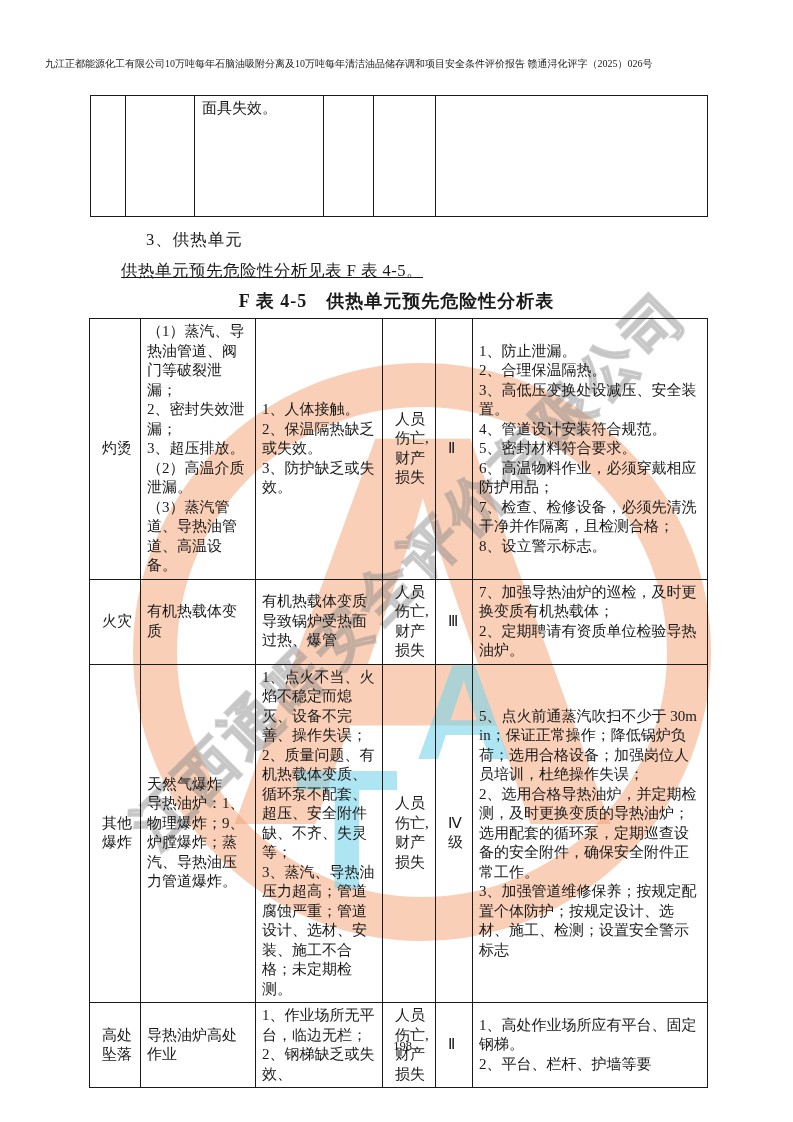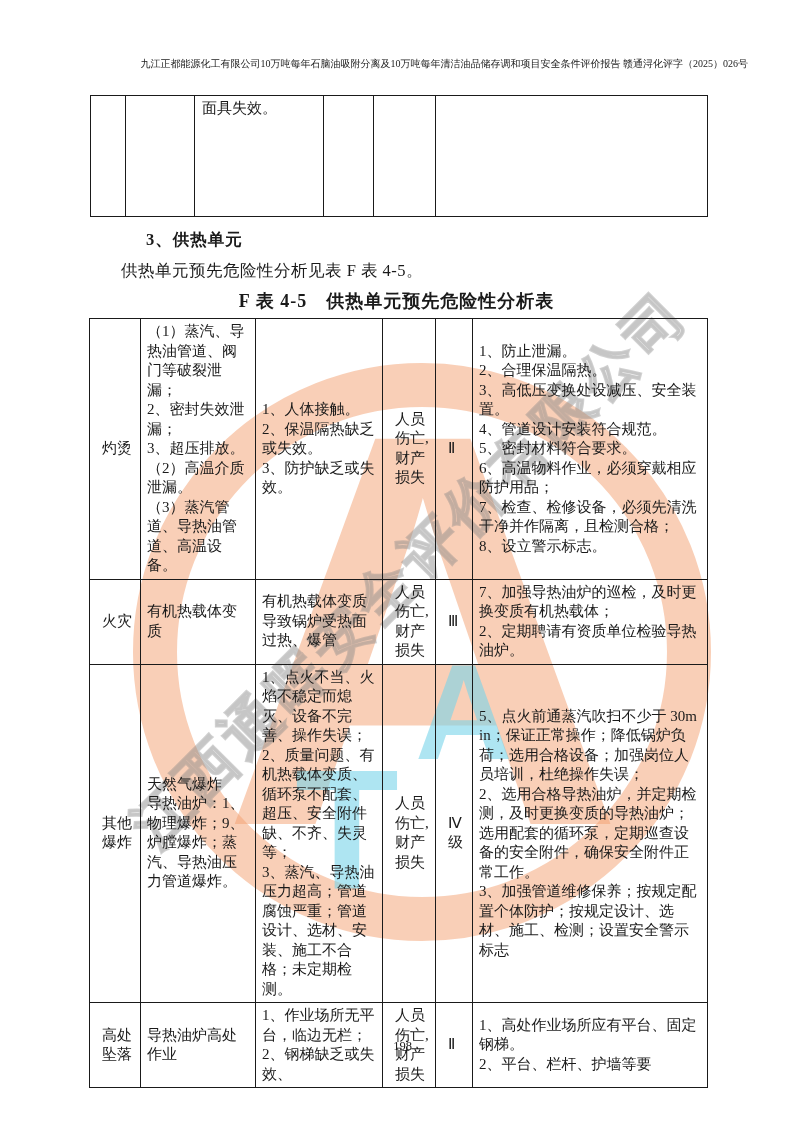--- a/index.html
+++ b/index.html
@@ -48,43 +48,43 @@
     color:rgba(150,150,150,0.16);
     -webkit-text-stroke:2px rgba(135,135,135,0.38);
     transform:rotate(-45deg);
     transform-origin:center;
     white-space:nowrap;
   }
 
   
   .doc-header {
     position:absolute; left:45px; top:57px; width:703px;
-    font-size:10px; letter-spacing:0px; text-align:right; white-space:nowrap;
+    font-size:10px; letter-spacing:0px; text-align:left; white-space:nowrap;
   }
   .page-number {
     position:absolute; left:6px; top:1039px; width:793px;
     text-align:center; font-size:12.5px;
   }
 
   
   table { border-collapse:collapse; table-layout:fixed; }
   td,th { border:1px solid #1a1a1a; }
 
   .carryover {
     position:absolute; left:90px; top:95px; width:617px;
   }
   .carryover td { height:121px; vertical-align:top; padding:3px 7px; font-size:15px; }
 
   .section-heading {
     position:absolute; left:146px; top:229px;
-    font-size:16.5px; letter-spacing:1px;font-weight:bold;
+    font-size:16.5px; letter-spacing:1px;
   }
   .section-intro {
     position:absolute; left:121px; top:260px;
-    font-size:16.5px; letter-spacing:0.5px;
+    font-size:16.5px; letter-spacing:0.5px;text-decoration:underline;
   }
   .table-title {
     position:absolute; left:0; top:289px; width:793px;
     text-align:center; font-size:18px; font-weight:bold; letter-spacing:1px;
   }
 
   .analysis {
     position:absolute; left:89px; top:318px; width:618px;
     font-size:15px; line-height:1.3;
   }

